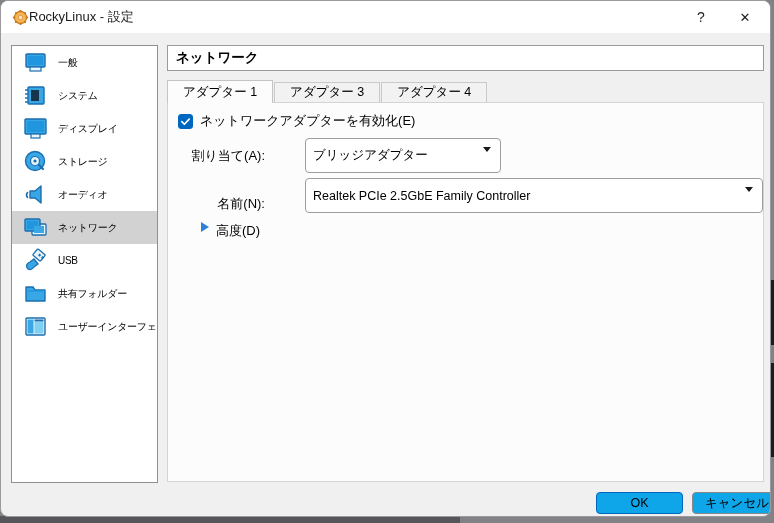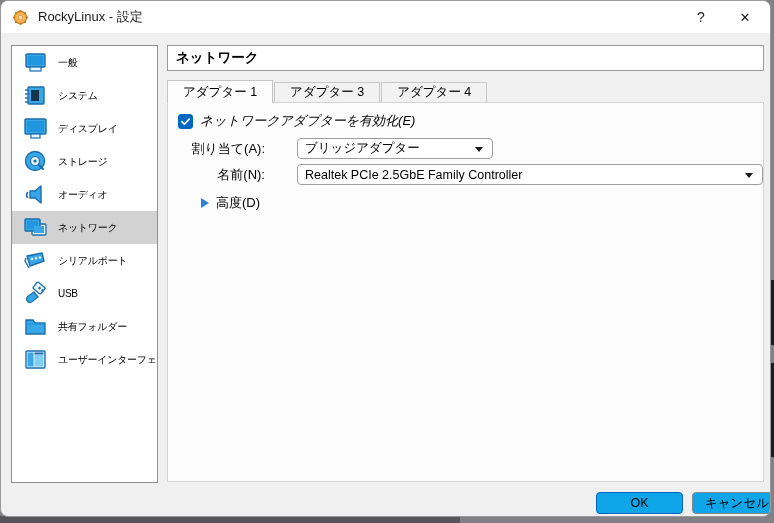--- a/index.html
+++ b/index.html
@@ -24,21 +24,21 @@
     overflow: hidden;
   }
 
   
   .titlebar {
     position: absolute; left:0; top:0; right:0; height:32px;
     background: #ffffff;
     display: flex; align-items: center;
   }
   .titlebar .app-icon { margin-left: 11px; width: 17px; height: 17px; flex: 0 0 auto; }
-  .titlebar .title { margin-left: 9px; font-size: 13px; color: #1a1a1a; }
+  .titlebar .title { font-size: 13px; color: #1a1a1a; }
   .titlebar .spacer { flex: 1; }
   .tb-btn {
     width: 42px; height: 32px;
     display: flex; align-items: center; justify-content: center;
     font-size: 14px; color: #222; cursor: default;
   }
   .tb-btn.close { width: 46px; margin-right: 2px; }
   .tb-btn.close span { font-size: 13px; }
 
   
@@ -97,61 +97,60 @@
     position: absolute; left: 166px; top: 101px;
     width: 597px; height: 380px;
     background: #fcfcfc;
     border: 1px solid #d4d4d4;
     z-index: 2;
   }
   .row-check {
     margin: 9px 0 0 10px;
     display: flex; align-items: center;
     font-size: 13px;
-    font-style: italic;
   }
   .checkbox {
     width: 15px; height: 15px;
     border-radius: 3px;
     background: #0067c0;
     border: 1px solid #0067c0;
     color: #fff;
     display: flex; align-items: center; justify-content: center;
     margin-right: 7px;
   }
   .checkbox svg { width: 11px; height: 11px; }
   .form-row { display: flex; align-items: center; margin-top: 8px; gap: 28px; }
   .form-row .flabel {
     width: 97px; text-align: right;
     font-size: 13px; color: #000;
     flex: 0 0 auto;
   }
   .combo {
     position: relative;
-    height: 21px; margin-left: 4px;
+    height: 35px; margin-left: 12px;
     background: #fff;
     border: 1px solid #9d9da1;
     border-radius: 4px;
     display: flex; align-items: center;
     padding-left: 7px;
     font-size: 12.5px; color: #000;
     white-space: nowrap; overflow: hidden;
   }
   .combo .caret {
     position: absolute; right: 9px; top: 8px;
     width: 0; height: 0;
     border-left: 4px solid transparent;
     border-right: 4px solid transparent;
     border-top: 5px solid #1a1a1a;
   }
   .combo.w-attach { width: 196px; }
   .combo.w-name { width: 485px; }
   .row-adv {
     margin: 9px 0 0 33px;
-    display: flex; align-items: center;
+    display: flex; 
     font-size: 13px;
   }
   .adv-arrow {
     width: 0; height: 0; margin-right: 7px;
     border-top: 5px solid transparent;
     border-bottom: 5px solid transparent;
     border-left: 8px solid #2e81d8;
   }
 
   
@@ -256,32 +255,20 @@
     <div class="side-item selected">
       <svg class="icon" viewBox="0 0 27 26">
         <rect x="10" y="9" width="14" height="11" rx="1" fill="#e8f4fc" stroke="#1b6fae" stroke-width="1.3"></rect>
         <rect x="3" y="4" width="15" height="12" rx="1" fill="#39a6e6" stroke="#1b6fae" stroke-width="1.4"></rect>
         <rect x="5" y="6" width="11" height="8" fill="#1f96dd"></rect>
         <rect x="12" y="11" width="10" height="7" fill="#39a6e6"></rect>
       </svg>
       <span class="lbl">ネットワーク</span>
     </div>
 
-    <div class="side-item">
-      <svg class="icon" viewBox="0 0 27 26">
-        <path d="M5 8 L20 5 L22 13 L8 18 Z" fill="#39a6e6" stroke="#1b6fae" stroke-width="1.4" stroke-linejoin="round"></path>
-        <g fill="#e8f4fc">
-          <circle cx="10" cy="11" r="1.2"></circle>
-            <circle cx="14" cy="10.2" r="1.2"></circle>
-            <circle cx="18" cy="9.4" r="1.2"></circle>
-        </g>
-        <path d="M4 10 L3 13 L7 20" fill="none" stroke="#1b6fae" stroke-width="1.4"></path>
-      </svg>
-      <span class="lbl">シリアルポート</span>
-    </div>
 
     <div class="side-item">
       <svg class="icon" viewBox="0 0 27 26">
         <rect x="12" y="3" width="10" height="8" rx="1" transform="rotate(40 17 7)" fill="#e8f4fc" stroke="#1b6fae" stroke-width="1.3"></rect>
         <path d="M6 21 C3 18 5 15 8 14 L12 11 L16 16 L12 19 C10 22 8 22 6 21 Z" fill="#39a6e6" stroke="#1b6fae" stroke-width="1.3"></path>
         <g fill="#1b6fae">
           <rect x="16.5" y="6" width="2.2" height="2.2" transform="rotate(40 17.6 7.1)"></rect>
           <rect x="19.5" y="8.5" width="2.2" height="2.2" transform="rotate(40 20.6 9.6)"></rect>
         </g>
       </svg>
@@ -330,21 +317,21 @@
     </div>
 
     <div class="form-row">
       <span class="flabel">割り当て(A):</span>
       <div class="combo w-attach">
         <span>ブリッジアダプター</span>
         <span class="caret"></span>
       </div>
     </div>
 
-    <div class="form-row" style="margin-top:5px;">
+    <div class="form-row" style="margin-top:5px;align-items:flex-end;">
       <span class="flabel">名前(N):</span>
       <div class="combo w-name">
         <span>Realtek PCIe 2.5GbE Family Controller</span>
         <span class="caret"></span>
       </div>
     </div>
 
     <div class="row-adv">
       <span class="adv-arrow"></span>
       <span>高度(D)</span>

